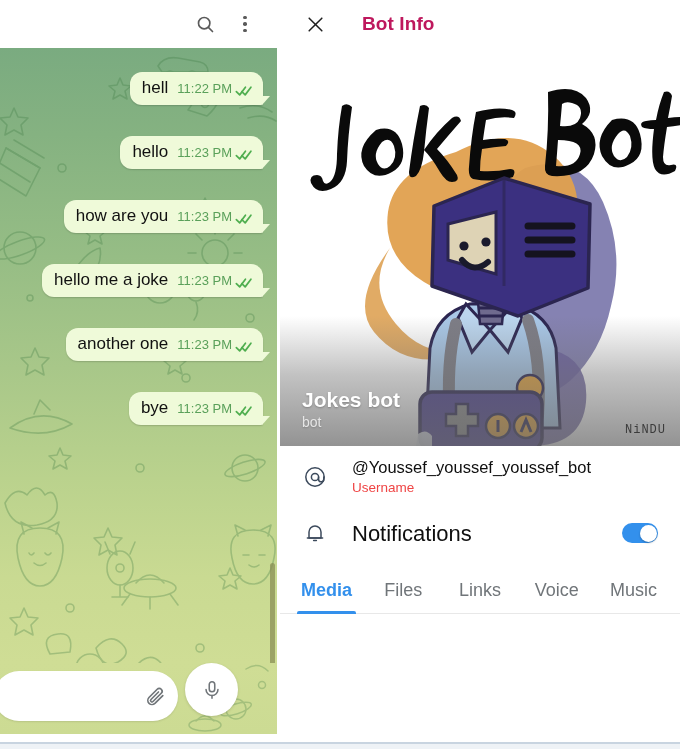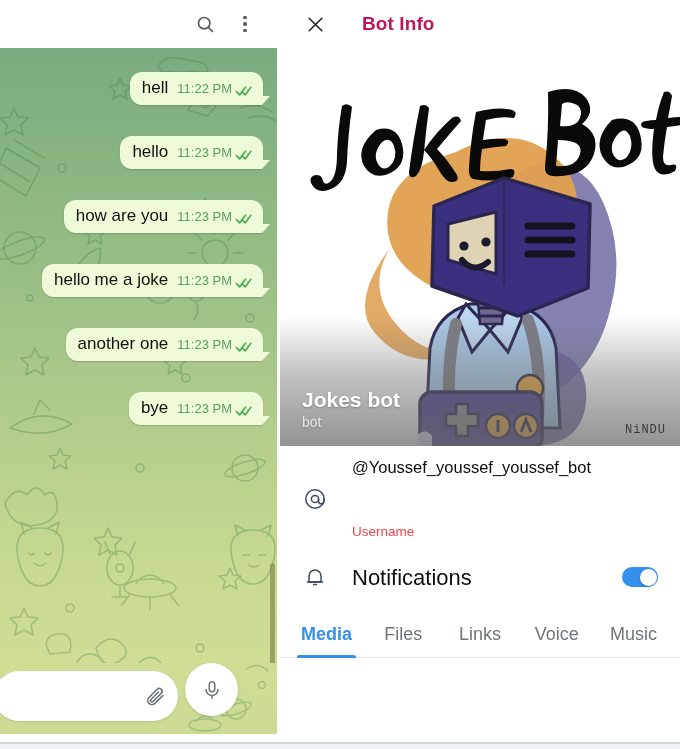--- a/index.html
+++ b/index.html
@@ -175,21 +175,21 @@
   #bot-subtitle { font-size: 14px; color: #e6e6e6; line-height: 19px; text-shadow: 0 1px 2px rgba(0,0,0,0.2); }
   #watermark { position: absolute; right: 14px; bottom: 9px; font-size: 12px; letter-spacing: 1px; color: #2b2b2b; font-family: "Liberation Mono", monospace; opacity: 0.85; }
 
   .info-row {
     display: flex; align-items: center;
     padding: 11px 22px 11px 22px;
     gap: 24px;
     cursor: pointer;
   }
   .info-row .ico { width: 26px; height: 26px; flex: 0 0 26px; display:flex; align-items:center; justify-content:center; }
-  .info-row .body { display: flex; flex-direction: column; flex: 1 1 auto; min-width: 0; gap: 44px; }
+  .info-row .body { display: flex; flex-direction: column; flex: 1 1 auto; min-width: 0; }
   .info-row .primary { font-size: 16.5px; color: #0f0f0f; line-height: 21px; white-space: nowrap; }
   .info-row .secondary { font-size: 13.5px; color: #ef4444; line-height: 19px; }
   .info-row .single { font-size: 22px; color: #0f0f0f; line-height: 21px; }
 
   #notif-row { padding-top: 12px; padding-bottom: 12px; }
   .toggle {
     width: 36px; height: 20px; border-radius: 10px;
     background: #3390ec; position: relative; flex: 0 0 36px; cursor: pointer;
   }
   .toggle .knob {

